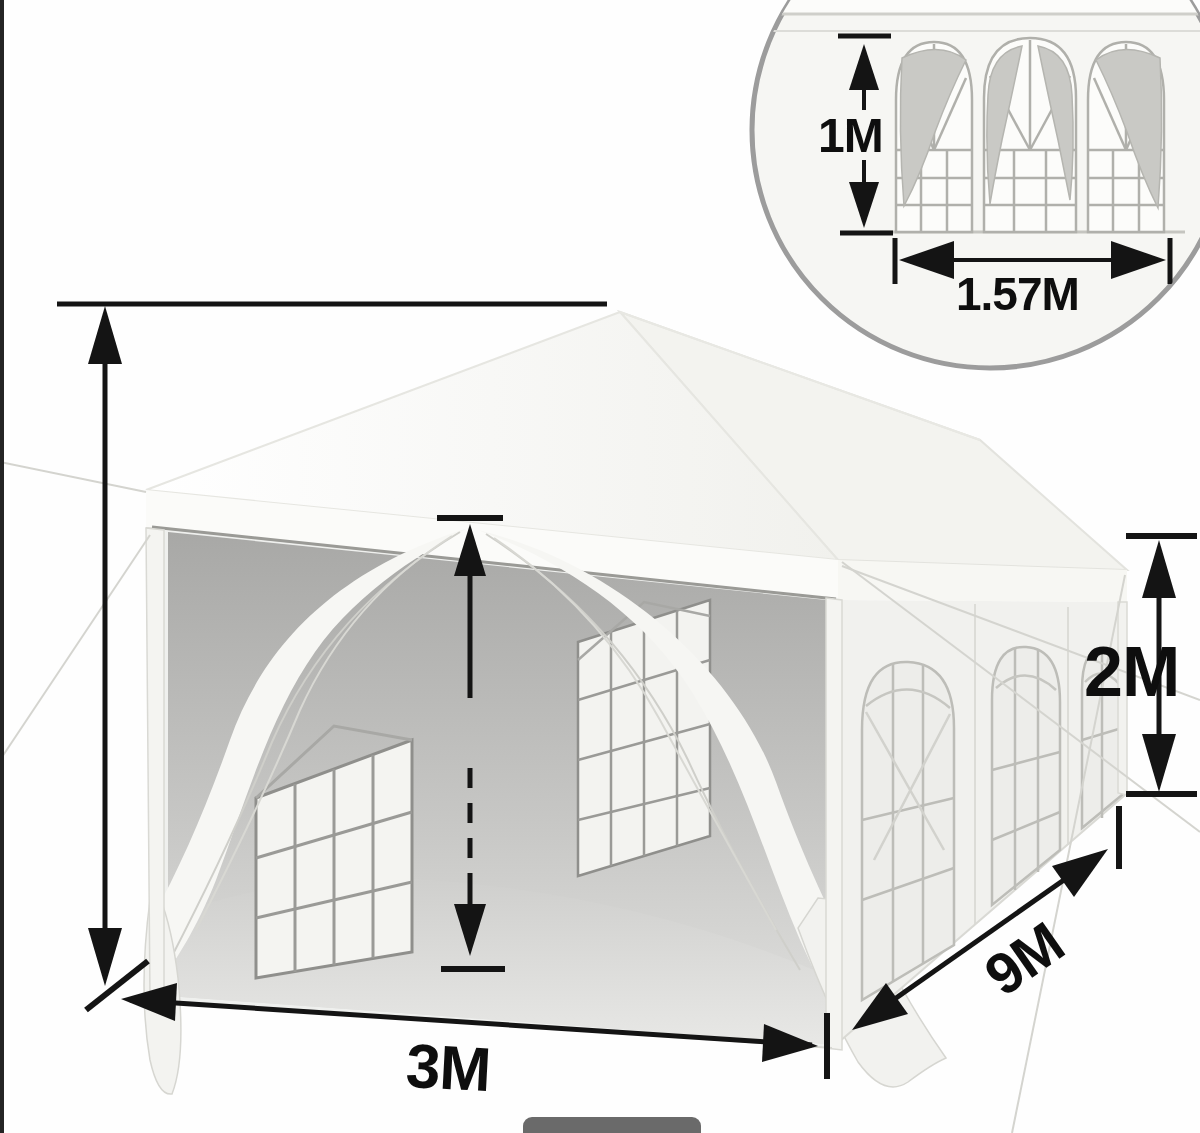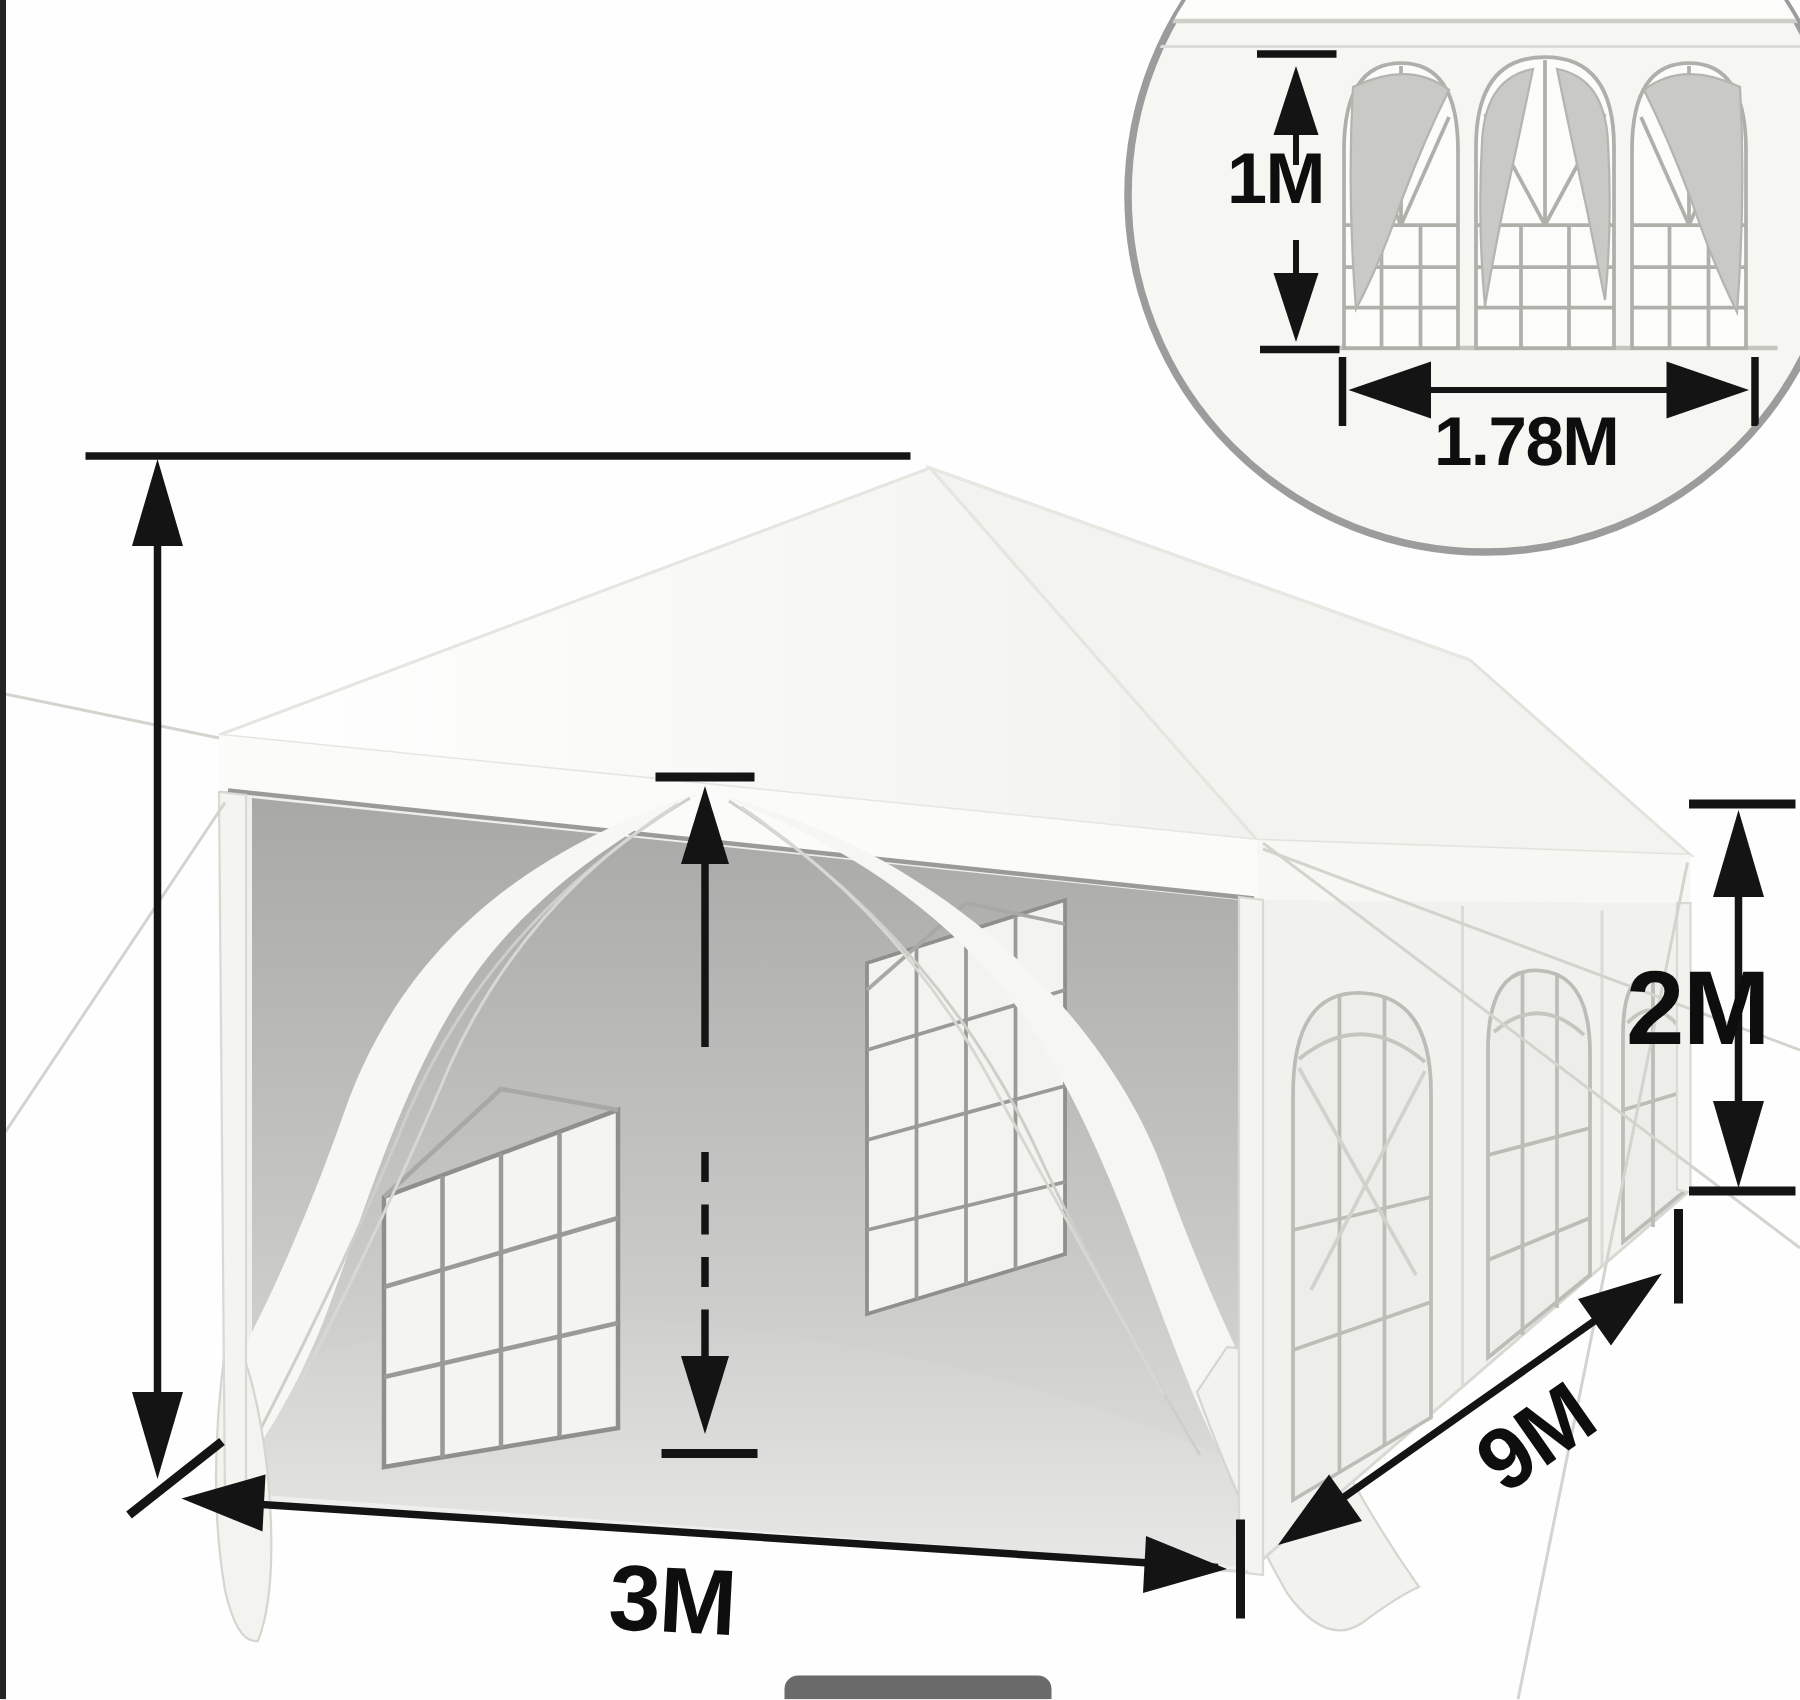--- a/index.html
+++ b/index.html
@@ -11,21 +11,21 @@
   .edge-strip{position:absolute;left:0;top:0;width:4px;height:100%;background:#242424;}
   .dim-label{
     position:absolute;color:#0e0e0e;font-weight:bold;line-height:1;
     letter-spacing:-1px;white-space:nowrap;
   }
   .lbl-25m{left:26px;top:221px;font-size:58px;}
   .lbl-184m{left:380px;top:701px;font-size:56px;}
   .lbl-3m{left:406px;top:1037px;font-size:62px;transform:rotate(3deg);}
   .lbl-9m{left:962px;top:930px;font-size:58px;width:124px;text-align:center;transform:rotate(-35deg);}
   .lbl-2m{left:1084px;top:637px;font-size:70px;text-align:right;}
-  .lbl-1m{left:818px;top:96px;font-size:48px;}
+  .lbl-1m{left:818px;top:112px;font-size:48px;}
   .lbl-178m{left:956px;top:271px;font-size:46px;}
   .bottom-pill{
     position:absolute;left:523px;top:1117px;width:178px;height:16px;
     background:#6a6a6a;border-radius:9px 9px 0 0;
   }
 </style>
 </head>
 <body>
 
 <div class="stage">
@@ -259,17 +259,17 @@
           <polygon points="1166,260 1111,241 1111,279" stroke="none"></polygon>
         </g>
       </g>
     </g>
   </svg>
 
   <div class="dim-label lbl-3m">3M</div>
   <div class="dim-label lbl-9m">9M</div>
   <div class="dim-label lbl-2m">2M</div>
   <div class="dim-label lbl-1m">1M</div>
-  <div class="dim-label lbl-178m">1.78M</div>
+  <div class="dim-label lbl-178m">1.57M</div>
 
   <div class="edge-strip"></div>
   <div class="bottom-pill"></div>
 </div>
 
 </body></html>

